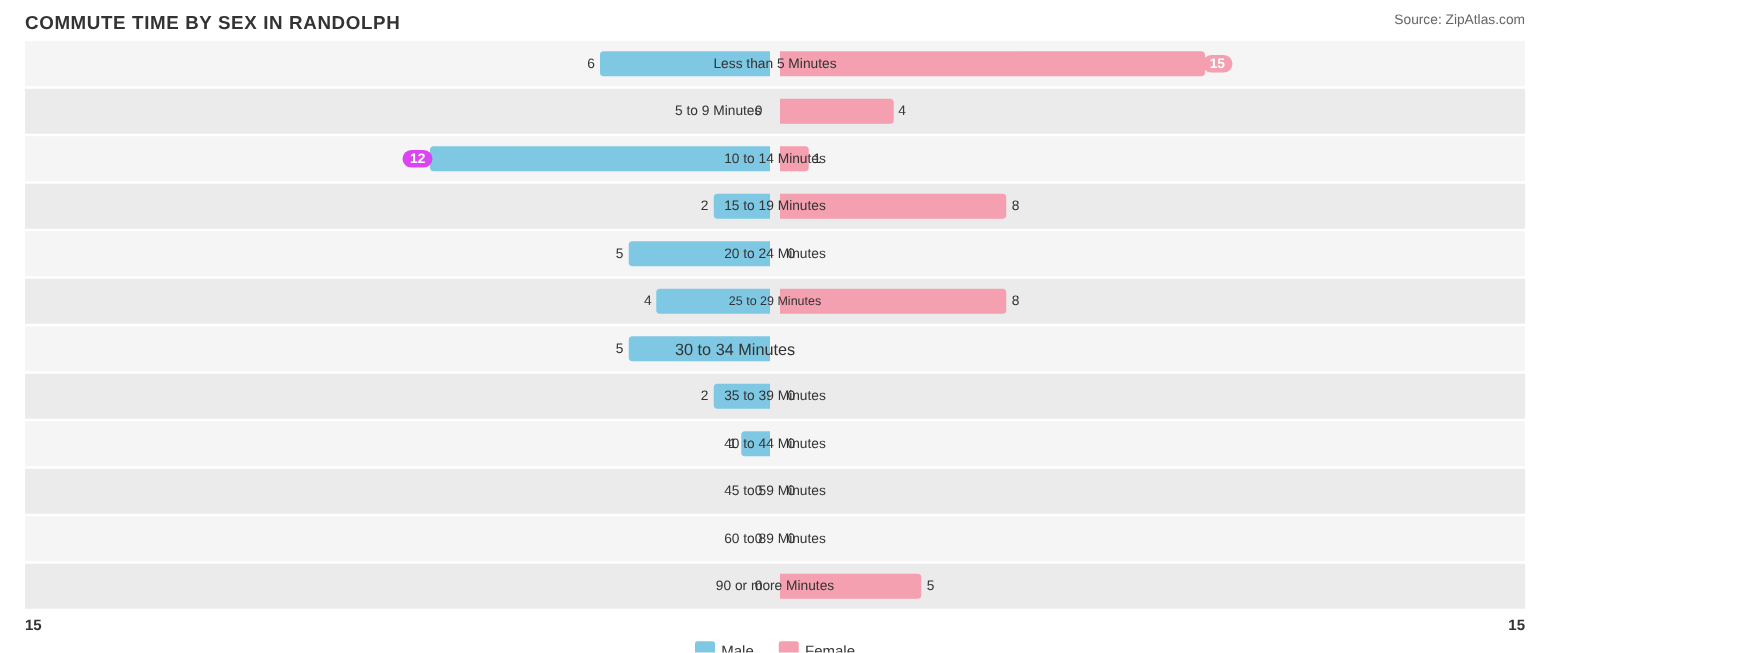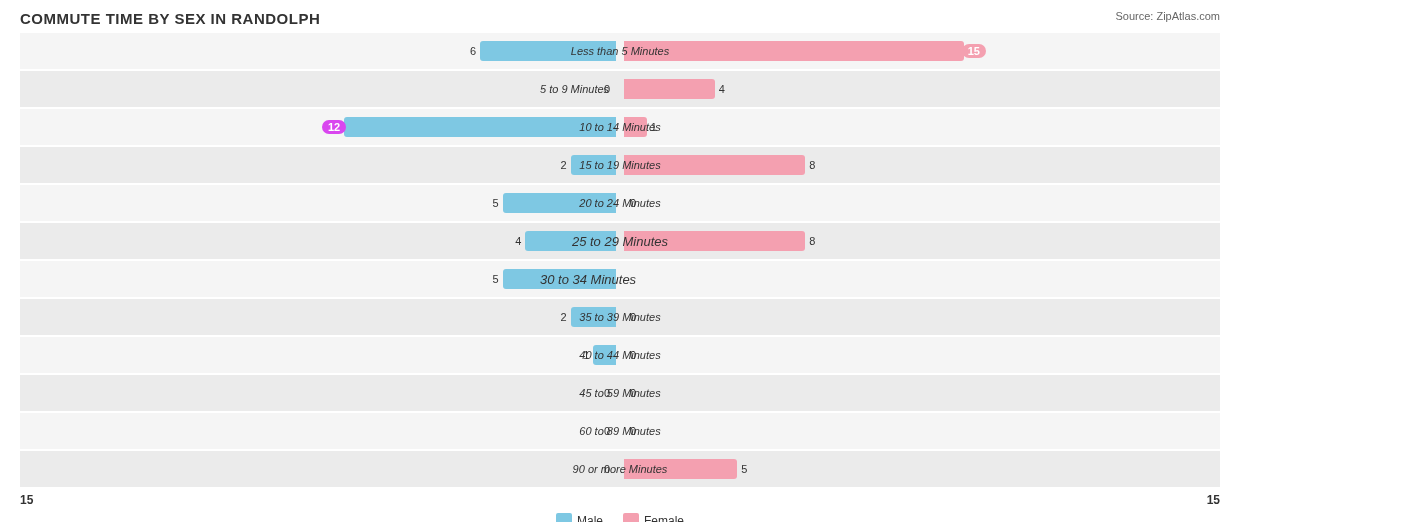--- a/index.html
+++ b/index.html
@@ -70,21 +70,20 @@
       position: absolute;
       left: 50%;
       transform: translateX(-50%);
       font-size: 11px;
       color: #333;
       white-space: nowrap;
       z-index: 10;
       background: transparent;
       text-align: center;
       width: 160px;
-      font-style: italic;
     }
     .male-bar {
       background: #7ec8e3;
       height: 20px;
       border-radius: 3px 0 0 3px;
       display: flex;
       align-items: center;
       justify-content: flex-start;
       position: relative;
     }
@@ -227,21 +226,21 @@
         <div class="right-section">
           <span style="font-size: 11px; color: rgb(51, 51, 51); margin-left: 6px;">0</span>
         </div>
       </div>
       <div class="bar-row">
         <div class="left-section">
           <div class="male-bar" style="width: 90.6667px;">
             <span class="male-value">4</span>
           </div>
         </div>
-        <div class="label-center" style="position: absolute; left: 50%; transform: translateX(-50%); z-index: 10; font-size: 13px; color: rgb(51, 51, 51); white-space: nowrap; ">25 to 29 Minutes</div>
+        <div class="label-center" style="position: absolute; left: 50%; transform: translateX(-50%); z-index: 10; font-size: 10px; color: rgb(51, 51, 51); white-space: nowrap; ">25 to 29 Minutes</div>
         <div class="right-section">
           <div class="female-bar" style="width: 181.333px;">
             <span class="female-value">8</span>
           </div>
         </div>
       </div>
       <div class="bar-row">
         <div class="left-section">
           <div class="male-bar" style="width: 113.333px;">
             <span class="male-value">5</span>

